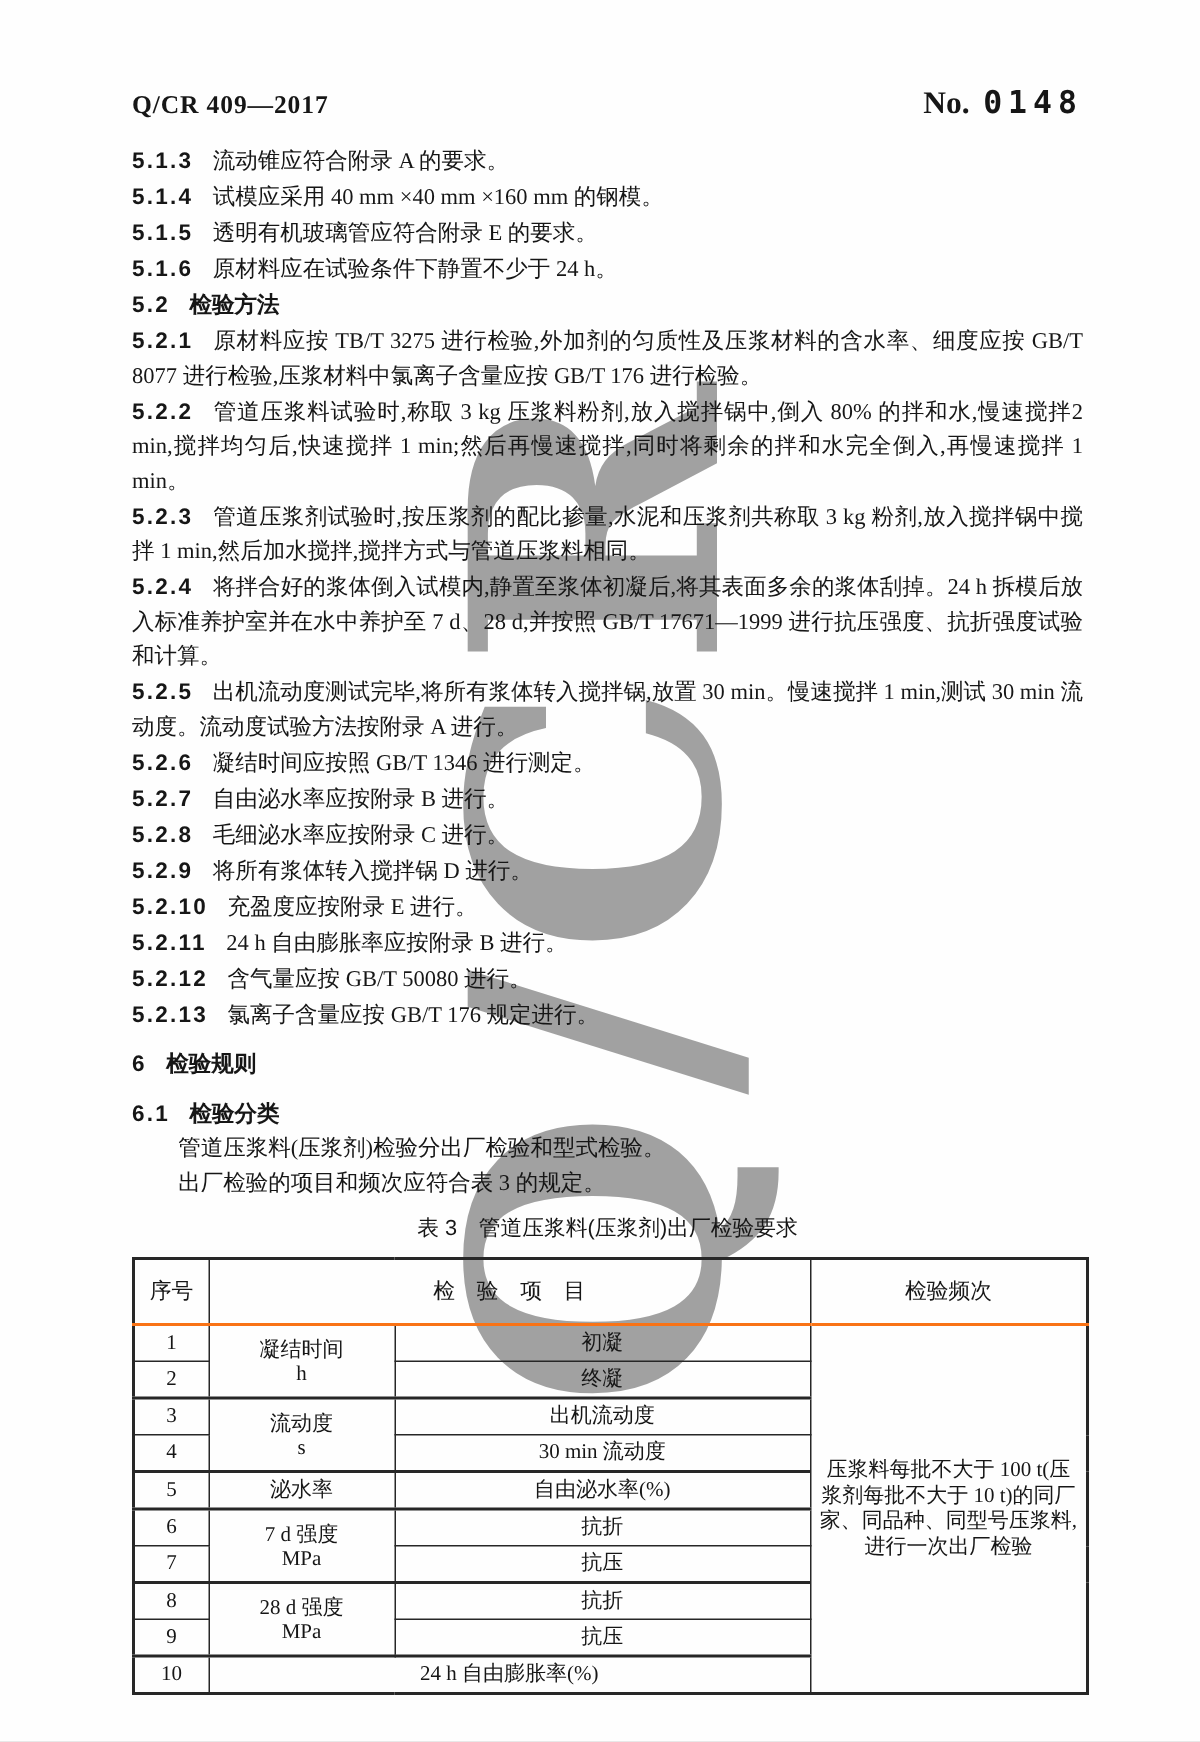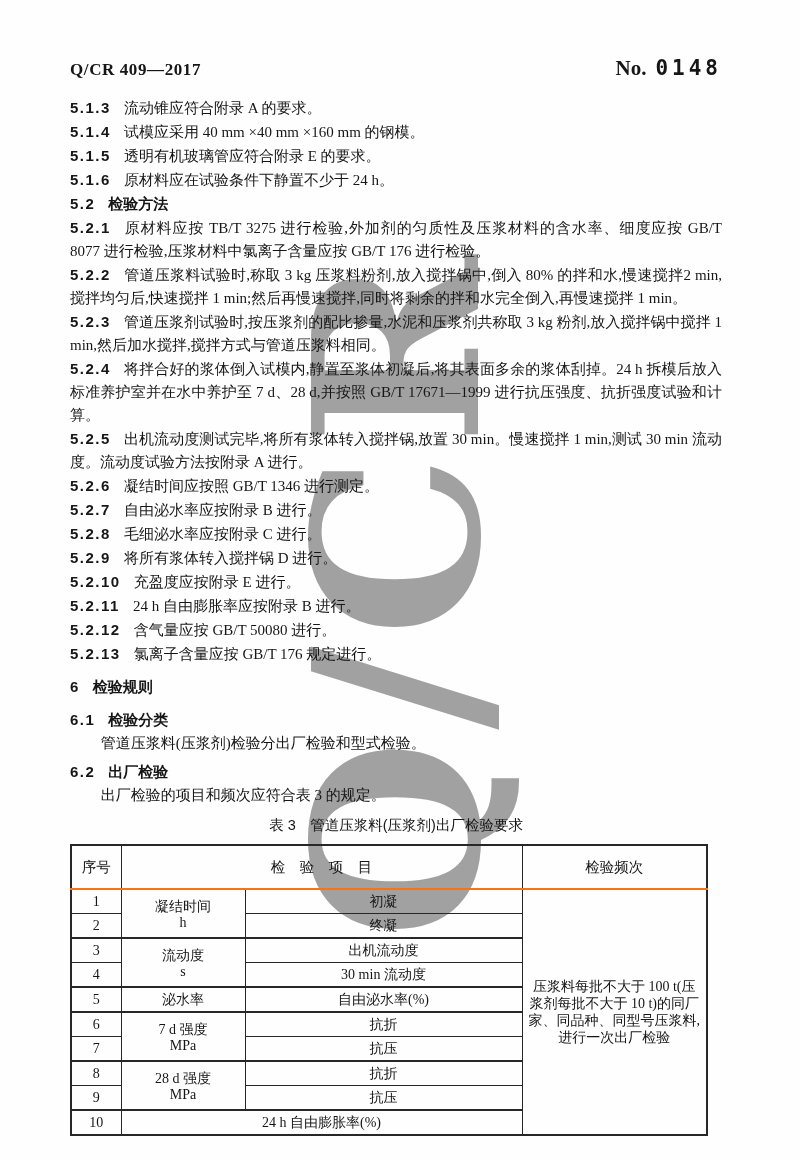--- a/index.html
+++ b/index.html
@@ -8,21 +8,21 @@
     background:#fefefe;overflow:hidden;
     font-family:"Liberation Serif","DejaVu Serif",serif;color:#161616;
   }
   .watermark{
     position:absolute;left:398px;top:592px;z-index:0;
     transform:translate(-50%,-50%) rotate(-90deg);
     font-family:"DejaVu Serif",serif;font-weight:700;
     font-size:228px;letter-spacing:10px;white-space:nowrap;
     color:rgba(125,125,125,0.72);
   }
-  .content{position:relative;z-index:1;padding:56px 78px 0 70px;}
+  .content{position:relative;z-index:1;padding:56px 78px 0 88px;}
   .doc-header{display:flex;justify-content:space-between;align-items:baseline;margin-bottom:15px;}
   .std-code{font-weight:700;font-size:17px;letter-spacing:0.6px;font-family:"Liberation Serif","DejaVu Serif",serif;}
   .doc-no{font-weight:700;font-size:21px;}
   .doc-no .digits{font-family:"DejaVu Sans Mono","Liberation Mono",monospace;letter-spacing:4px;margin-left:9px;text-align:center;}
   .clause{margin:0;font-size:15px;line-height:23px;text-align:justify;}
   .cnum{font-family:"Liberation Sans","DejaVu Sans",sans-serif;font-weight:700;letter-spacing:1.5px;margin-right:13px;white-space:nowrap;margin-top:24px;}
   .heading .ctext{font-family:"Liberation Sans","DejaVu Sans",sans-serif;font-weight:700;}
   .indent{text-indent:2.05em;}
   .mt-ch{margin-top:9px;}
   .mt-sec{margin-top:5px;}
@@ -72,21 +72,20 @@
     <p class="clause"><span class="cnum">5.2.8</span><span class="ctext">毛细泌水率应按附录 C 进行。</span></p>
     <p class="clause"><span class="cnum">5.2.9</span><span class="ctext">将所有浆体转入搅拌锅 D 进行。</span></p>
     <p class="clause"><span class="cnum">5.2.10</span><span class="ctext">充盈度应按附录 E 进行。</span></p>
     <p class="clause"><span class="cnum">5.2.11</span><span class="ctext">24 h 自由膨胀率应按附录 B 进行。</span></p>
     <p class="clause"><span class="cnum">5.2.12</span><span class="ctext">含气量应按 GB/T 50080 进行。</span></p>
     <p class="clause"><span class="cnum">5.2.13</span><span class="ctext">氯离子含量应按 GB/T 176 规定进行。</span></p>
 
     <p class="clause heading mt-ch"><span class="cnum">6</span><span class="ctext">检验规则</span></p>
     <p class="clause heading mt-ch"><span class="cnum">6.1</span><span class="ctext">检验分类</span></p>
     <p class="clause indent">管道压浆料(压浆剂)检验分出厂检验和型式检验。</p>
-    <p class="clause heading mt-sec"><span class="cnum">6.2</span><span class="ctext">出厂检验</span></p>
     <p class="clause indent">出厂检验的项目和频次应符合表 3 的规定。</p>
 
     <div class="tbl-caption">表 3　管道压浆料(压浆剂)出厂检验要求</div>
 
     <table class="t3">
       <colgroup>
           <col class="c-no">
           <col class="c-grp">
           <col class="c-item">
           <col class="c-freq">

